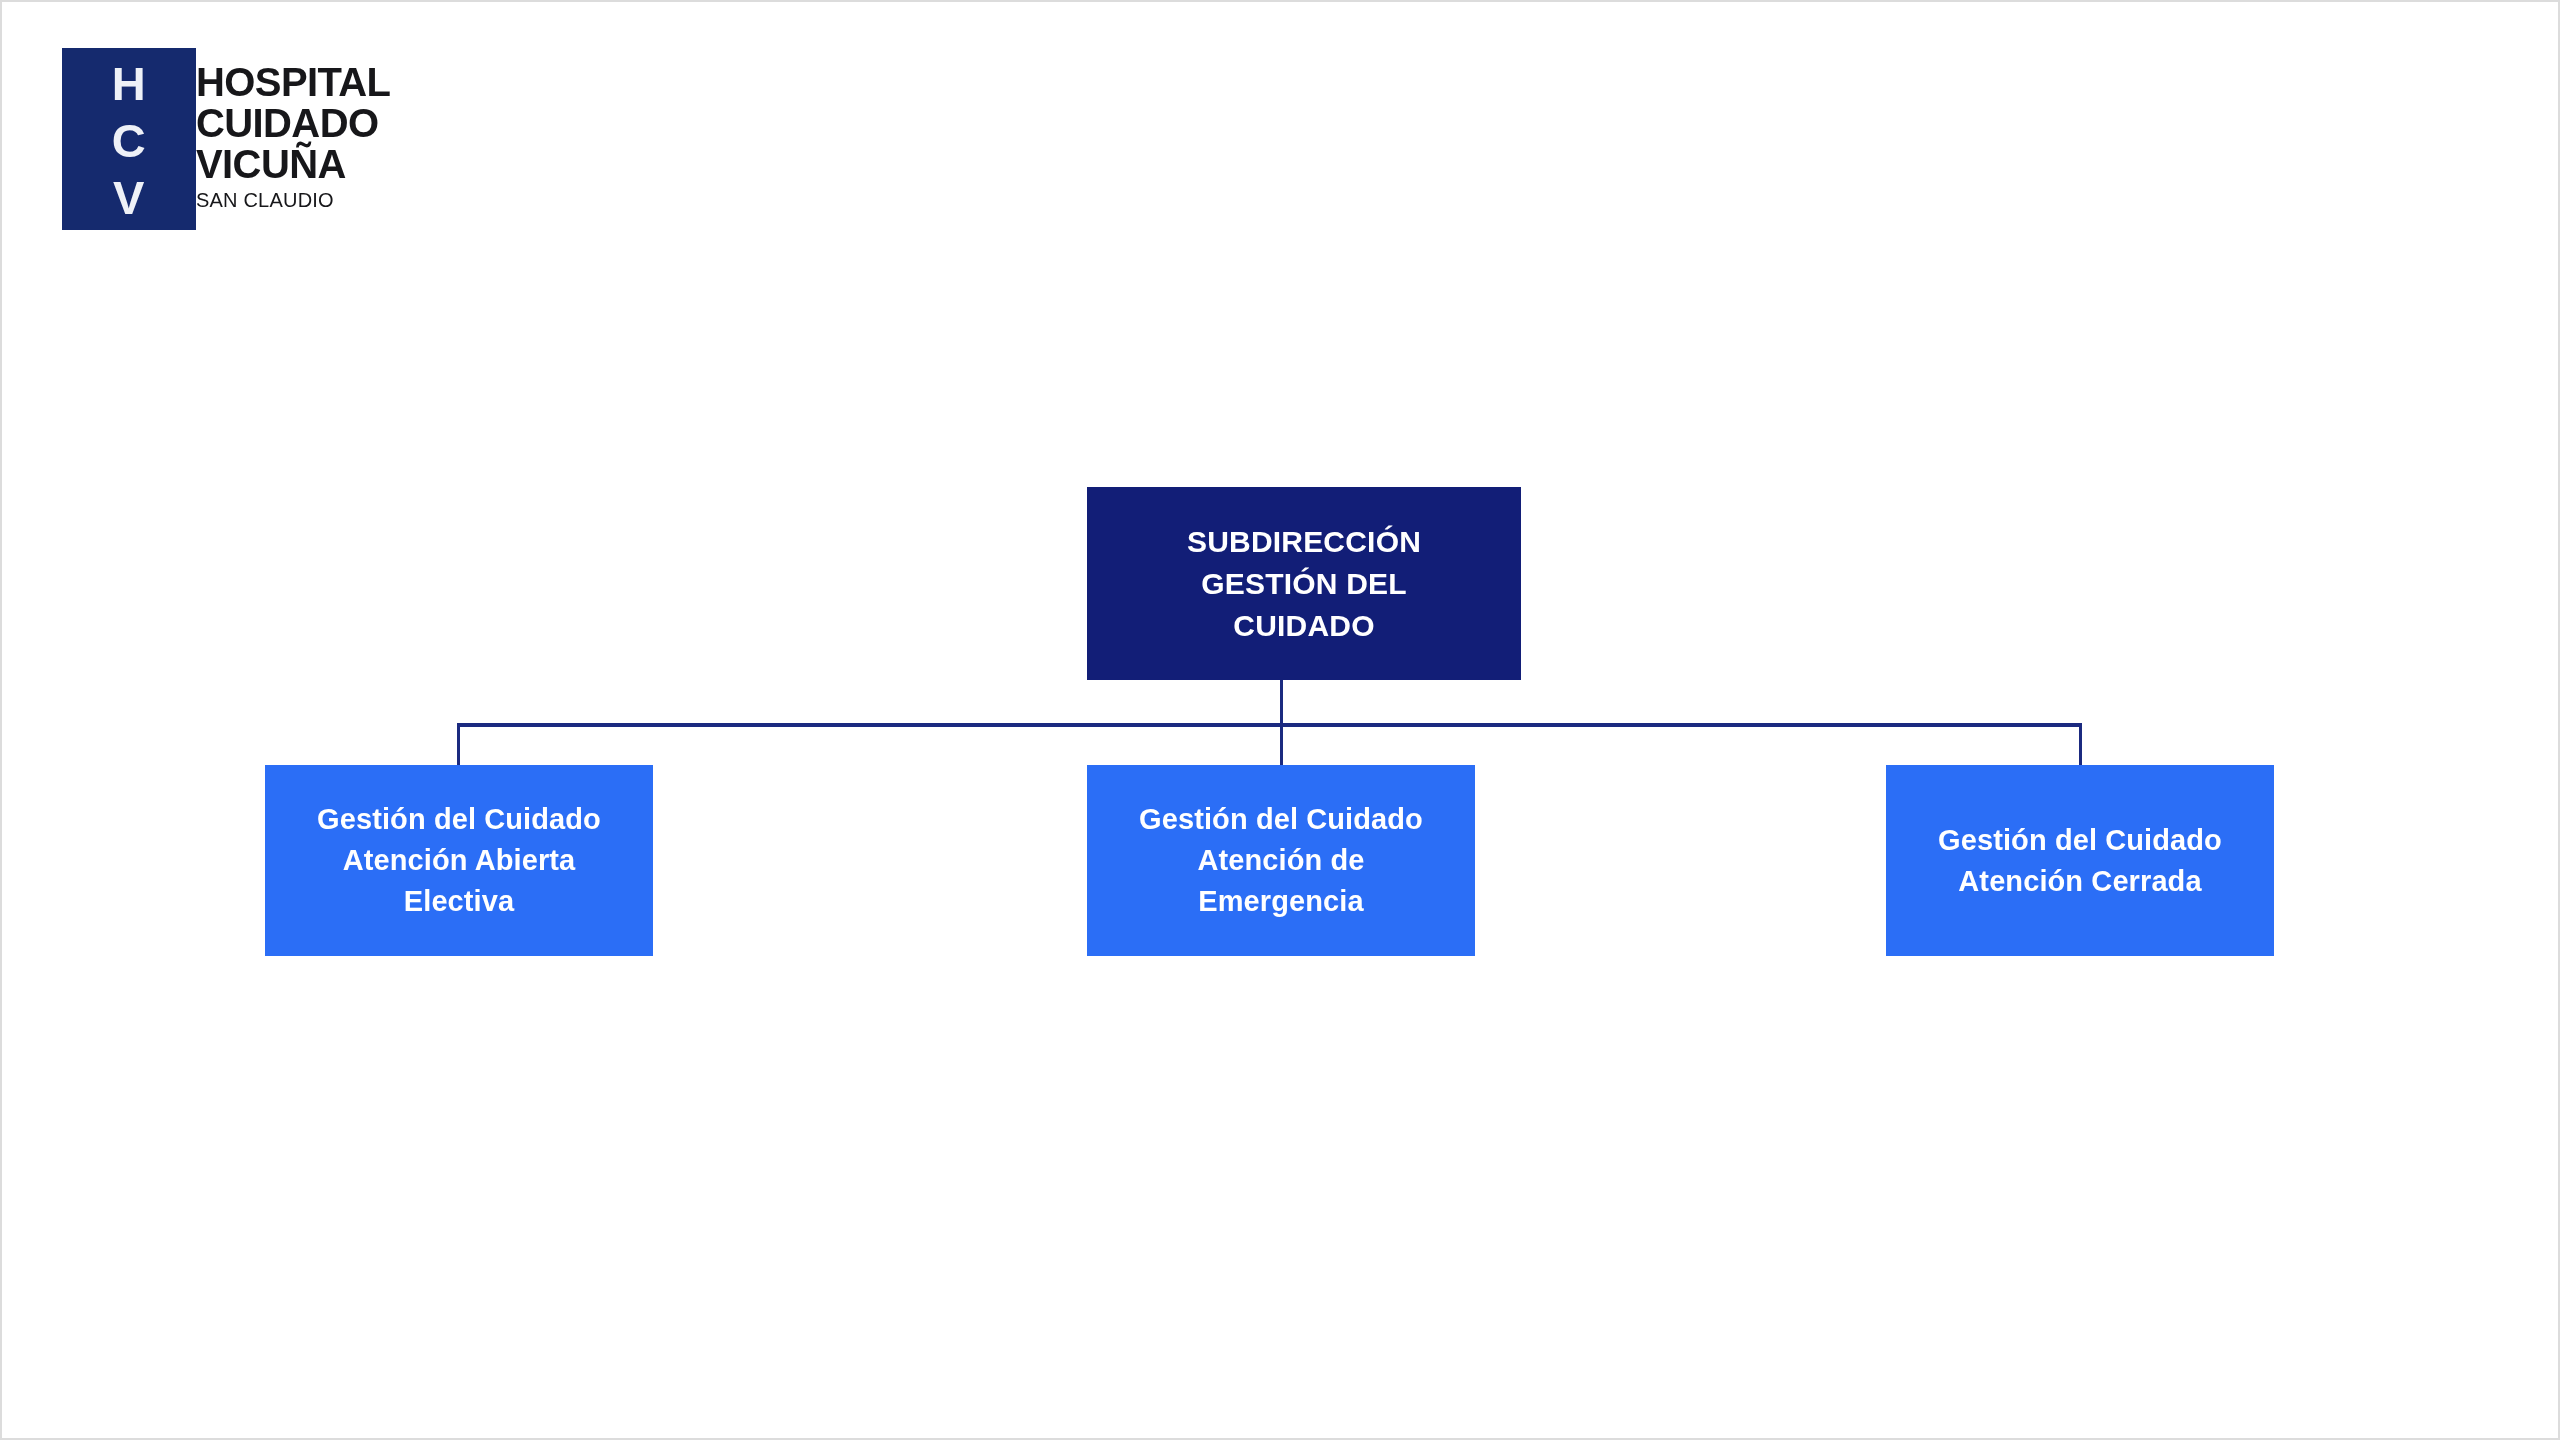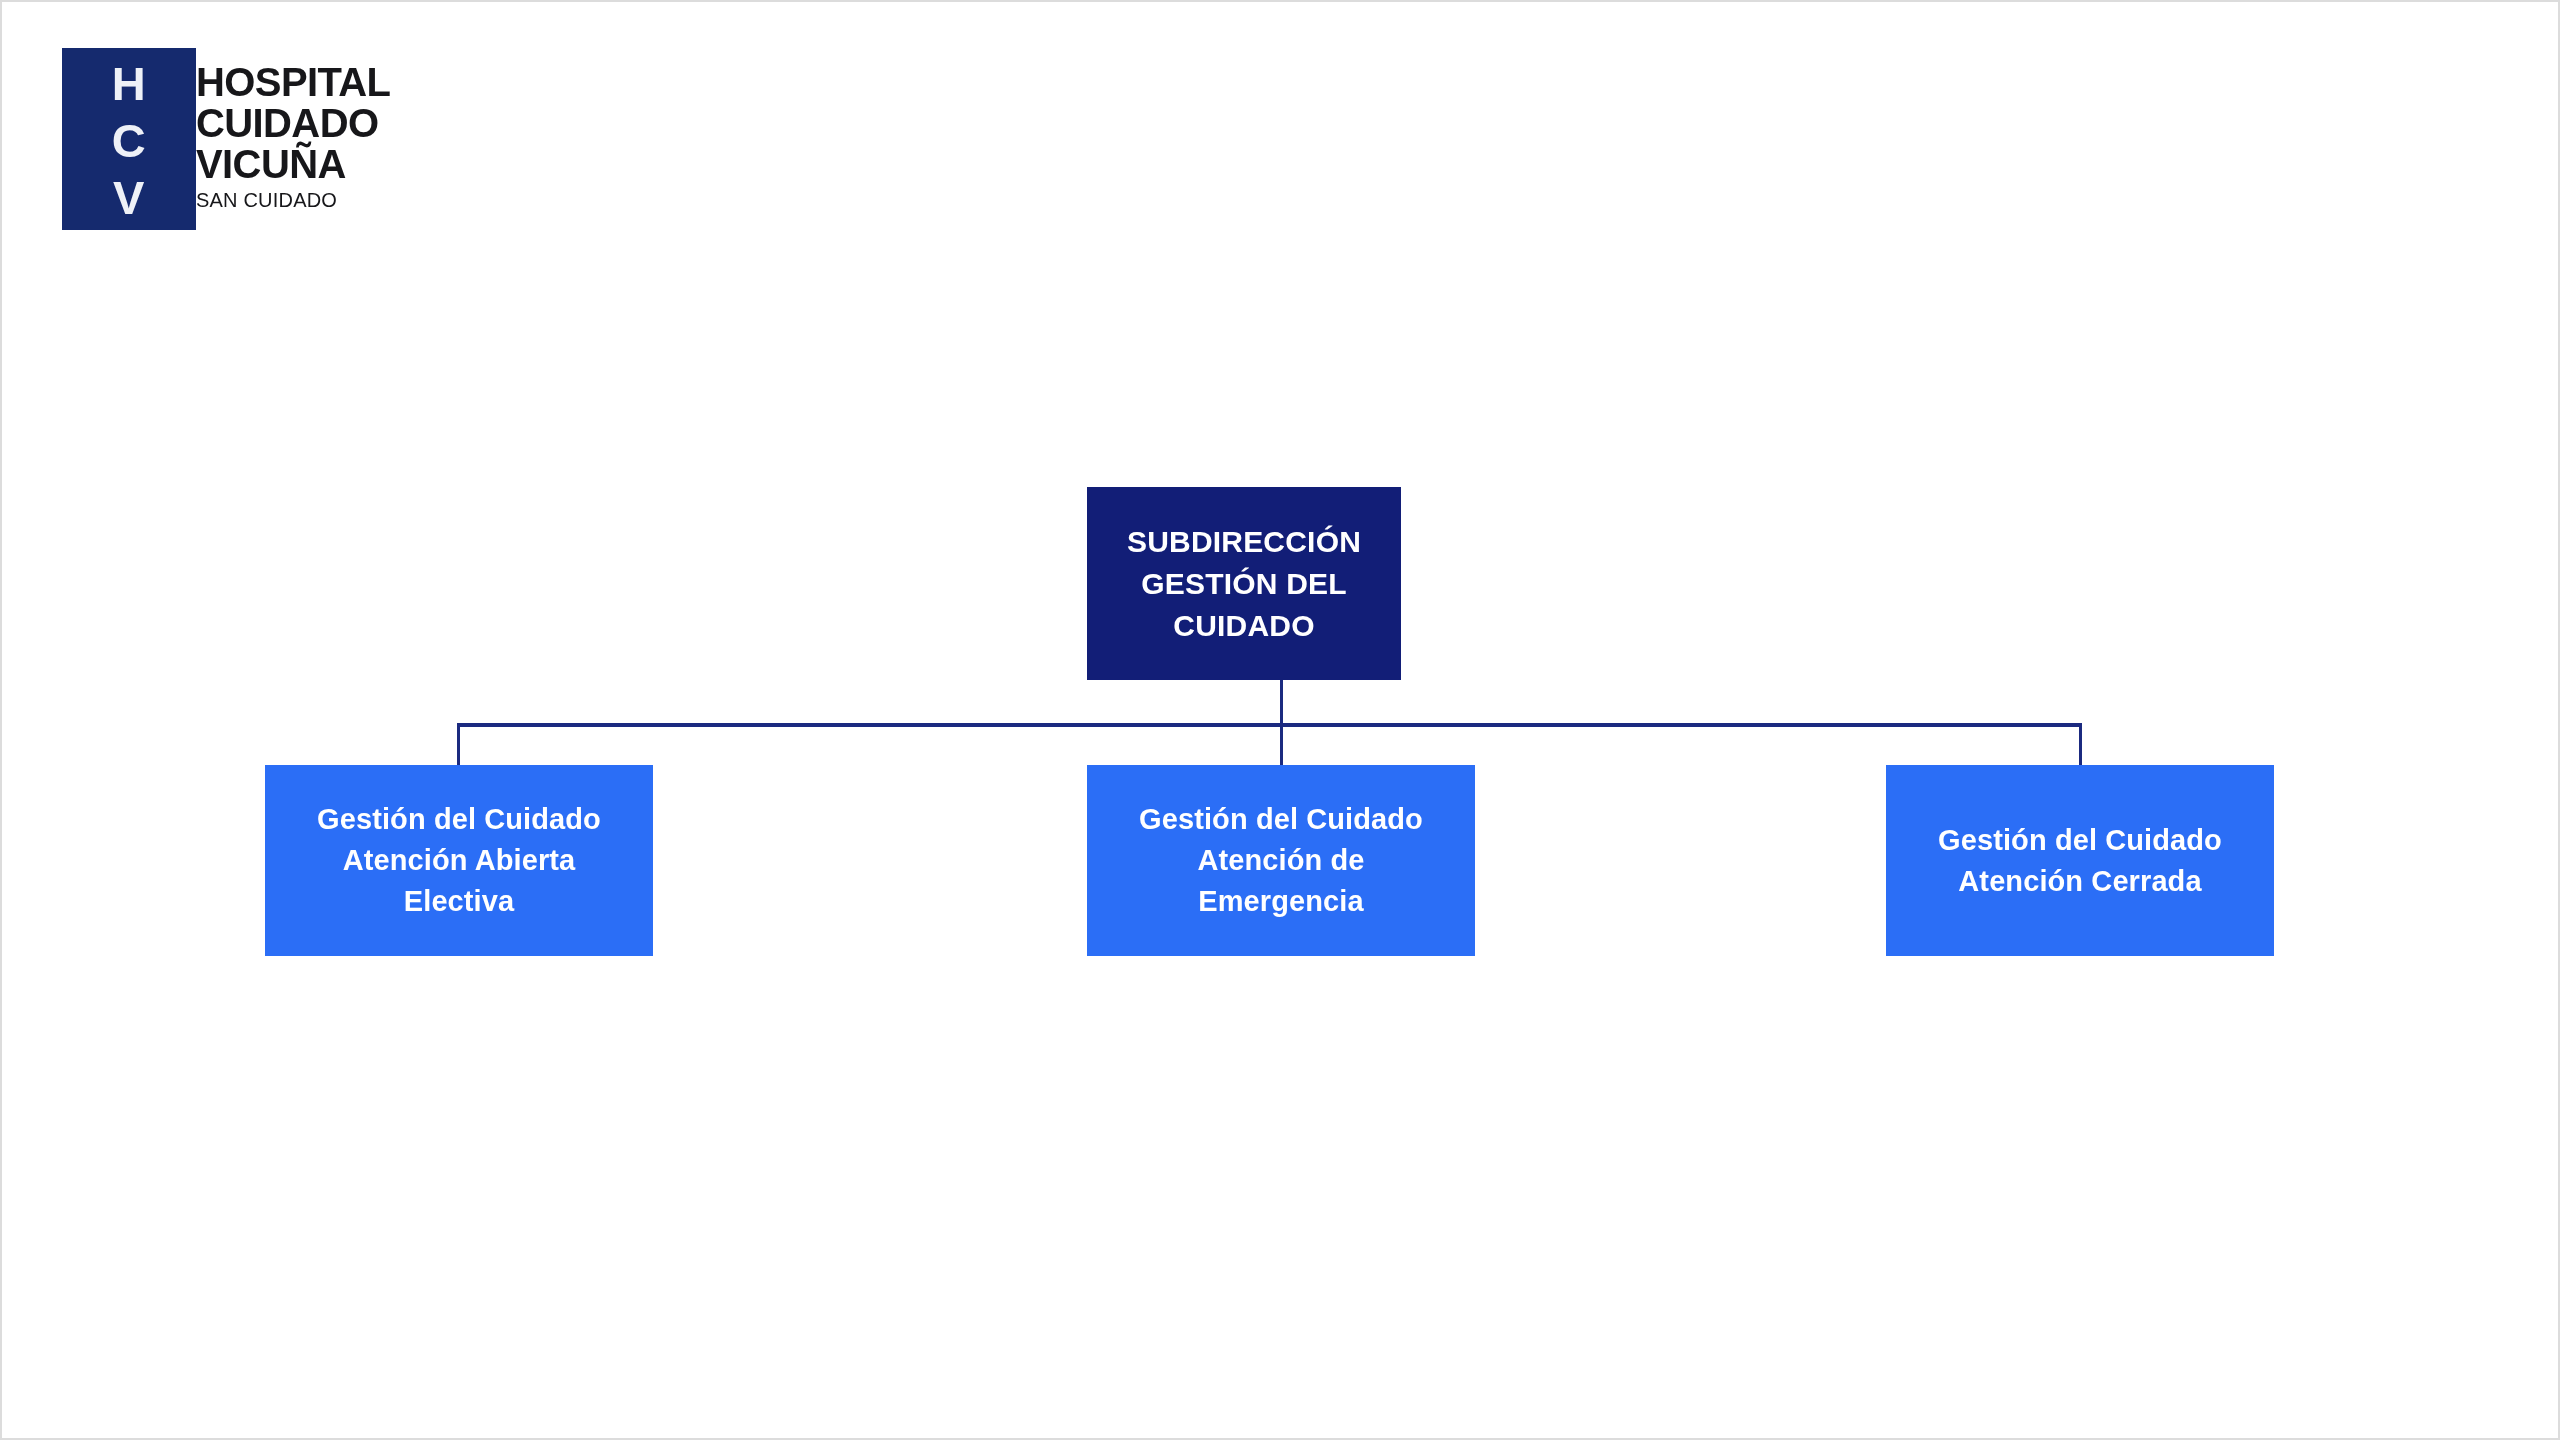--- a/index.html
+++ b/index.html
@@ -101,21 +101,21 @@
     display: block;
     width: 100%;
     padding: 0 14px;
     box-sizing: border-box;
     white-space: pre-line;
   }
 
   .node-root {
     left: 1085px;
     top: 485px;
-    width: 314px;
+    width: 434px;
     height: 193px;
     background: #121e77;
     font-size: 30px;
     line-height: 42px;
     letter-spacing: 0.2px;
   }
 
   .node-child {
     top: 763px;
     width: 388px;
@@ -150,21 +150,21 @@
   <div class="logo">
     <div class="logo-mark">
       <span>H</span>
       <span>C</span>
       <span>V</span>
     </div>
     <div class="logo-words">
       <div class="ln">HOSPITAL</div>
       <div class="ln">CUIDADO</div>
       <div class="ln">VICUÑA</div>
-      <div class="sub">SAN CUIDADO</div>
+      <div class="sub">SAN CLAUDIO</div>
     </div>
   </div>
 
   <div class="chart">
 
     <div class="conn conn-stem-root"></div>
     <div class="conn conn-bar"></div>
     <div class="conn conn-drop-left"></div>
     <div class="conn conn-drop-mid"></div>
     <div class="conn conn-drop-right"></div>

